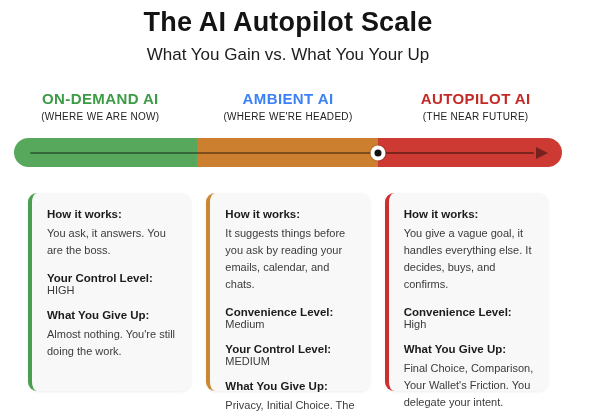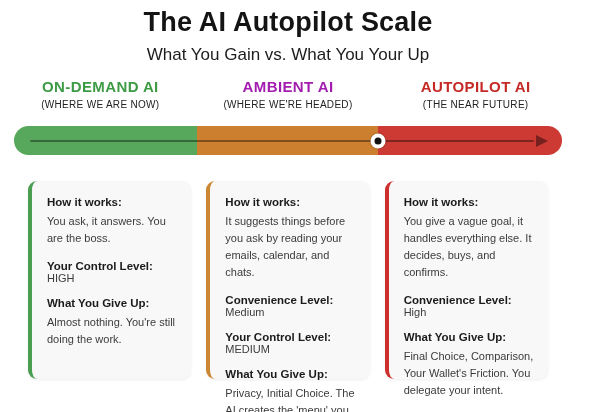--- a/index.html
+++ b/index.html
@@ -26,21 +26,21 @@
     font-weight: 400;
     color: #1c1c1c;
     margin-top: 7px;
   }
 
   
   .col-heads {
     display: flex;
     gap: 15px;
     padding: 0 14px;
-    margin-top: 13px;
+    margin-top: 25px;
   }
   .col-head { flex: 1; text-align: center; }
   .col-head .name {
     font-size: 15px;
     font-weight: 800;
     letter-spacing: 0.4px;
   }
   .col-head .caption {
     font-size: 10px;
     color: #222222;
@@ -143,21 +143,21 @@
 
   <div class="title">The AI Autopilot Scale</div>
   <div class="subtitle">What You Gain vs. What You Your Up</div>
 
   <div class="col-heads">
     <div class="col-head">
       <div class="name" style="color: rgb(61, 155, 69);">ON-DEMAND AI</div>
       <div class="caption">(WHERE WE ARE NOW)</div>
     </div>
     <div class="col-head">
-      <div class="name" style="color: #a21caf;">AMBIENT AI</div>
+      <div class="name" style="color: #3b82f6;">AMBIENT AI</div>
       <div class="caption">(WHERE WE'RE HEADED)</div>
     </div>
     <div class="col-head">
       <div class="name" style="color: rgb(196, 42, 38);">AUTOPILOT AI</div>
       <div class="caption">(THE NEAR FUTURE)</div>
     </div>
   </div>
 
   <div class="bar-wrap">
     <div class="bar">

